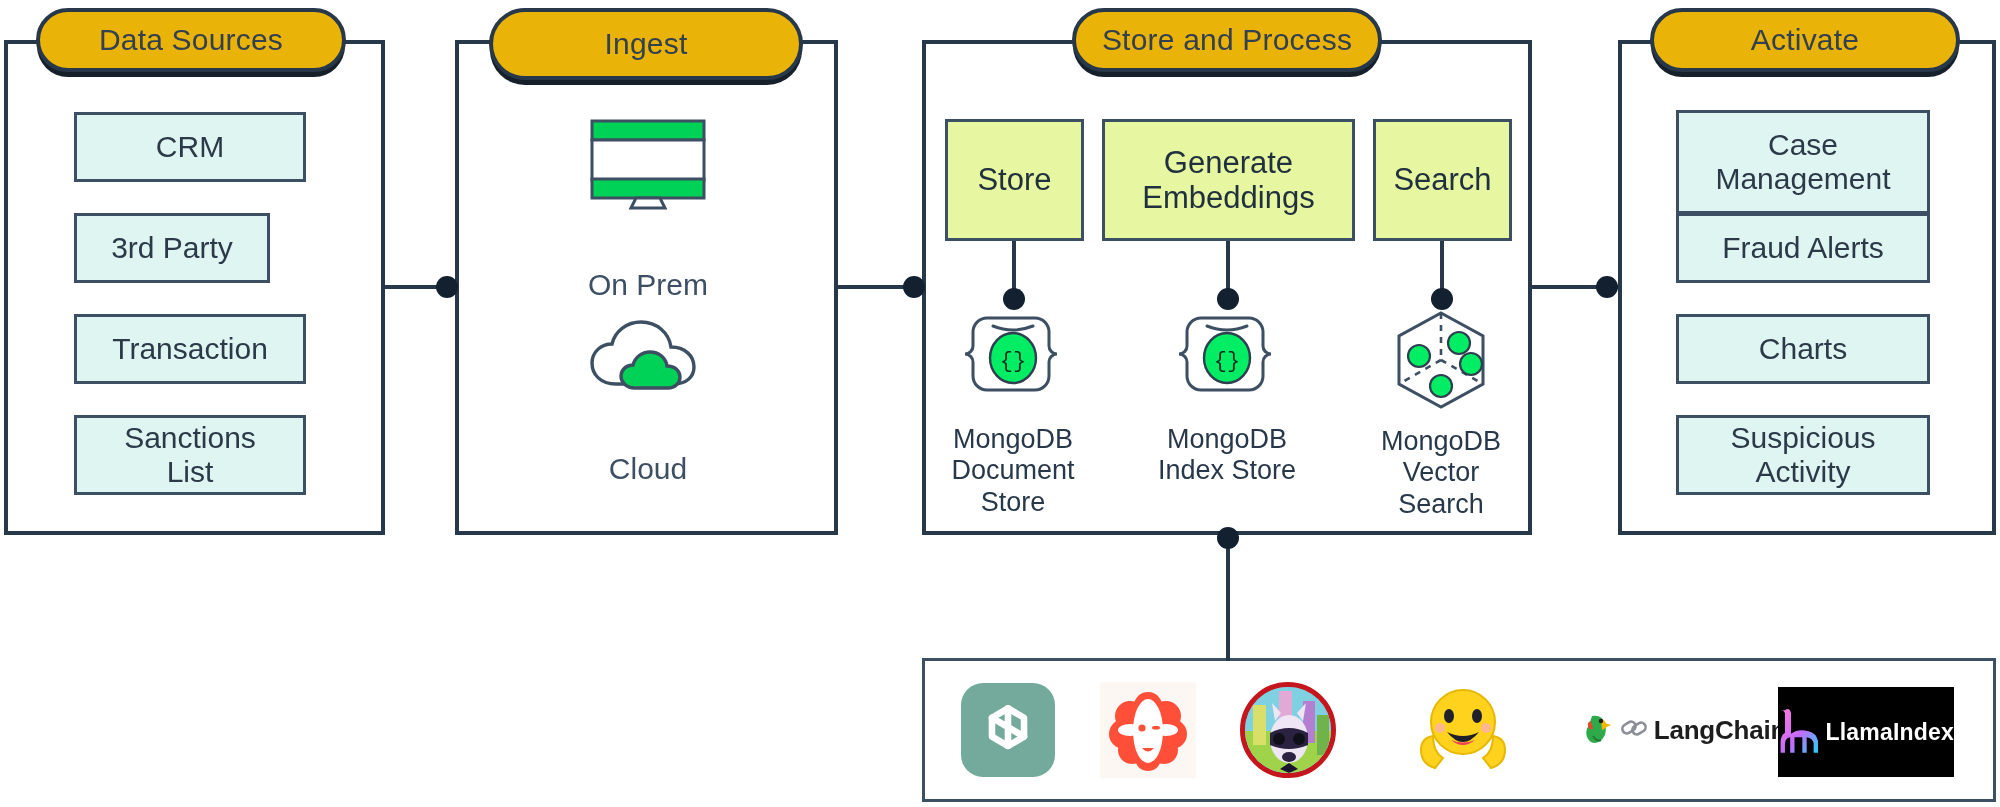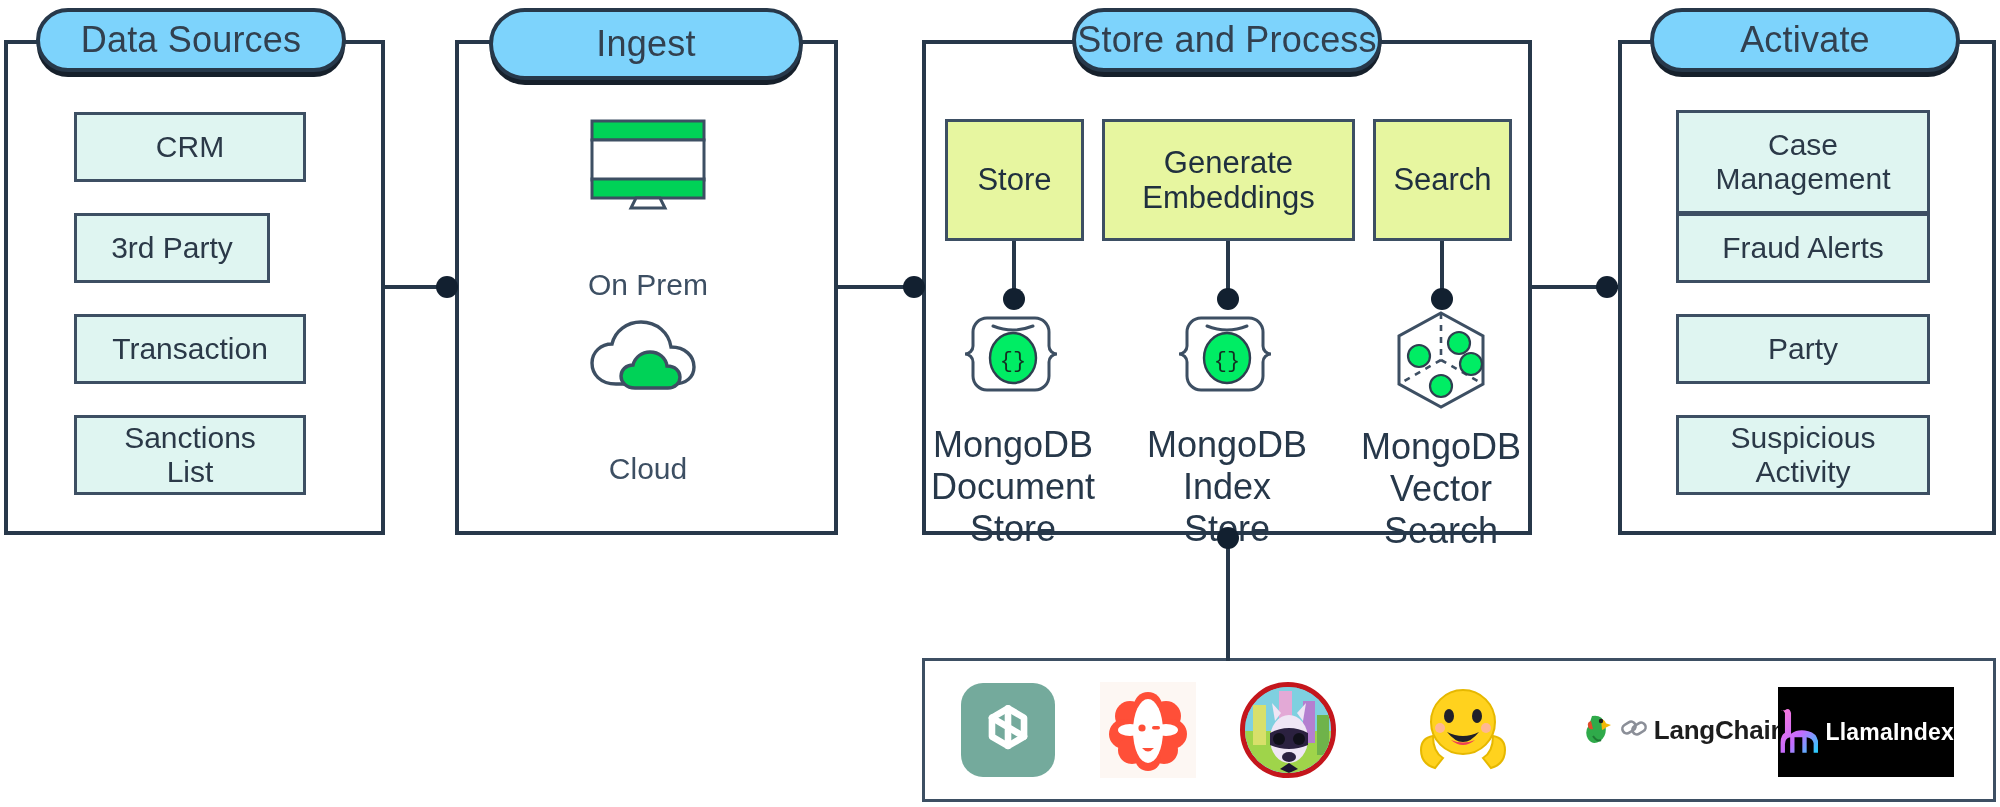--- a/index.html
+++ b/index.html
@@ -12,27 +12,27 @@
   #stage { position: relative; width: 2000px; height: 807px; }
 
   
   .panel {
     position: absolute;
     border: 4px solid #27384a;
     background: #ffffff;
   }
   .panel-title {
     position: absolute;
-    background: #7dd3fc;
+    background: #eab308;
     border: 4px solid #27384a;
     border-radius: 999px;
     box-shadow: 0 6px 0 -1px #16202b;
     display: flex; align-items: center; justify-content: center;
     color: #32404f;
-    font-size: 36px;
+    font-size: 30px;
     letter-spacing: .2px;
     white-space: nowrap;
     z-index: 6;
   }
 
   
   .cyan-box {
     position: absolute;
     background: #dff5f1;
     border: 3px solid #3d4f63;
@@ -62,21 +62,21 @@
   .vline { position: absolute; width: 4px; background: #27384a; z-index: 4; }
   .dot {
     position: absolute; width: 22px; height: 22px;
     border-radius: 50%; background: #122030; z-index: 7;
   }
 
   
   .asset { position: absolute; display: flex; flex-direction: column; align-items: center; }
   .asset-label {
     margin-top: 10px; text-align: center;
-    font-size: 36px; line-height: 1.16; color: #27384a; white-space: pre-line;
+    font-size: 27px; line-height: 1.16; color: #27384a; white-space: pre-line;
   }
 
   
   .ingest-item { position: absolute; display: flex; flex-direction: column; align-items: center; gap: 42px; }
   .ingest-label { margin-top: 12px; font-size: 30px; color: #3d4f63; }
 
   
   .byo-caption {
     position: absolute;
     font-size: 34px;
@@ -231,21 +231,21 @@
 Vector
 Search</span>
   </div>
 
   <div class="panel" style="left:1618px; top:40px; width:378px; height:495px;"></div>
   <div class="panel-title" style="left:1650px; top:8px; width:310px; height:64px;">Activate</div>
 
   <div class="cyan-box" style="left:1676px; top:110px; width:254px; height:104px; white-space:pre-line;">Case
 Management</div>
   <div class="cyan-box" style="left:1676px; top:213px; width:254px; height:70px;">Fraud Alerts</div>
-  <div class="cyan-box" style="left:1676px; top:314px; width:254px; height:70px;">Party</div>
+  <div class="cyan-box" style="left:1676px; top:314px; width:254px; height:70px;">Charts</div>
   <div class="cyan-box" style="left:1676px; top:415px; width:254px; height:80px; white-space:pre-line;">Suspicious
 Activity</div>
 
 
   <div class="llm-bar" style="left:922px; top:658px; width:1074px; height:144px;"></div>
 
   <div class="llm-slot" style="left:945px; top:681px; width:126px; height:98px;">
     <div class="oai-tile">
       <svg width="66" height="66" viewBox="0 0 70 70">
         <g fill="none" stroke="#ffffff" stroke-width="7" stroke-linejoin="round" stroke-linecap="round">

